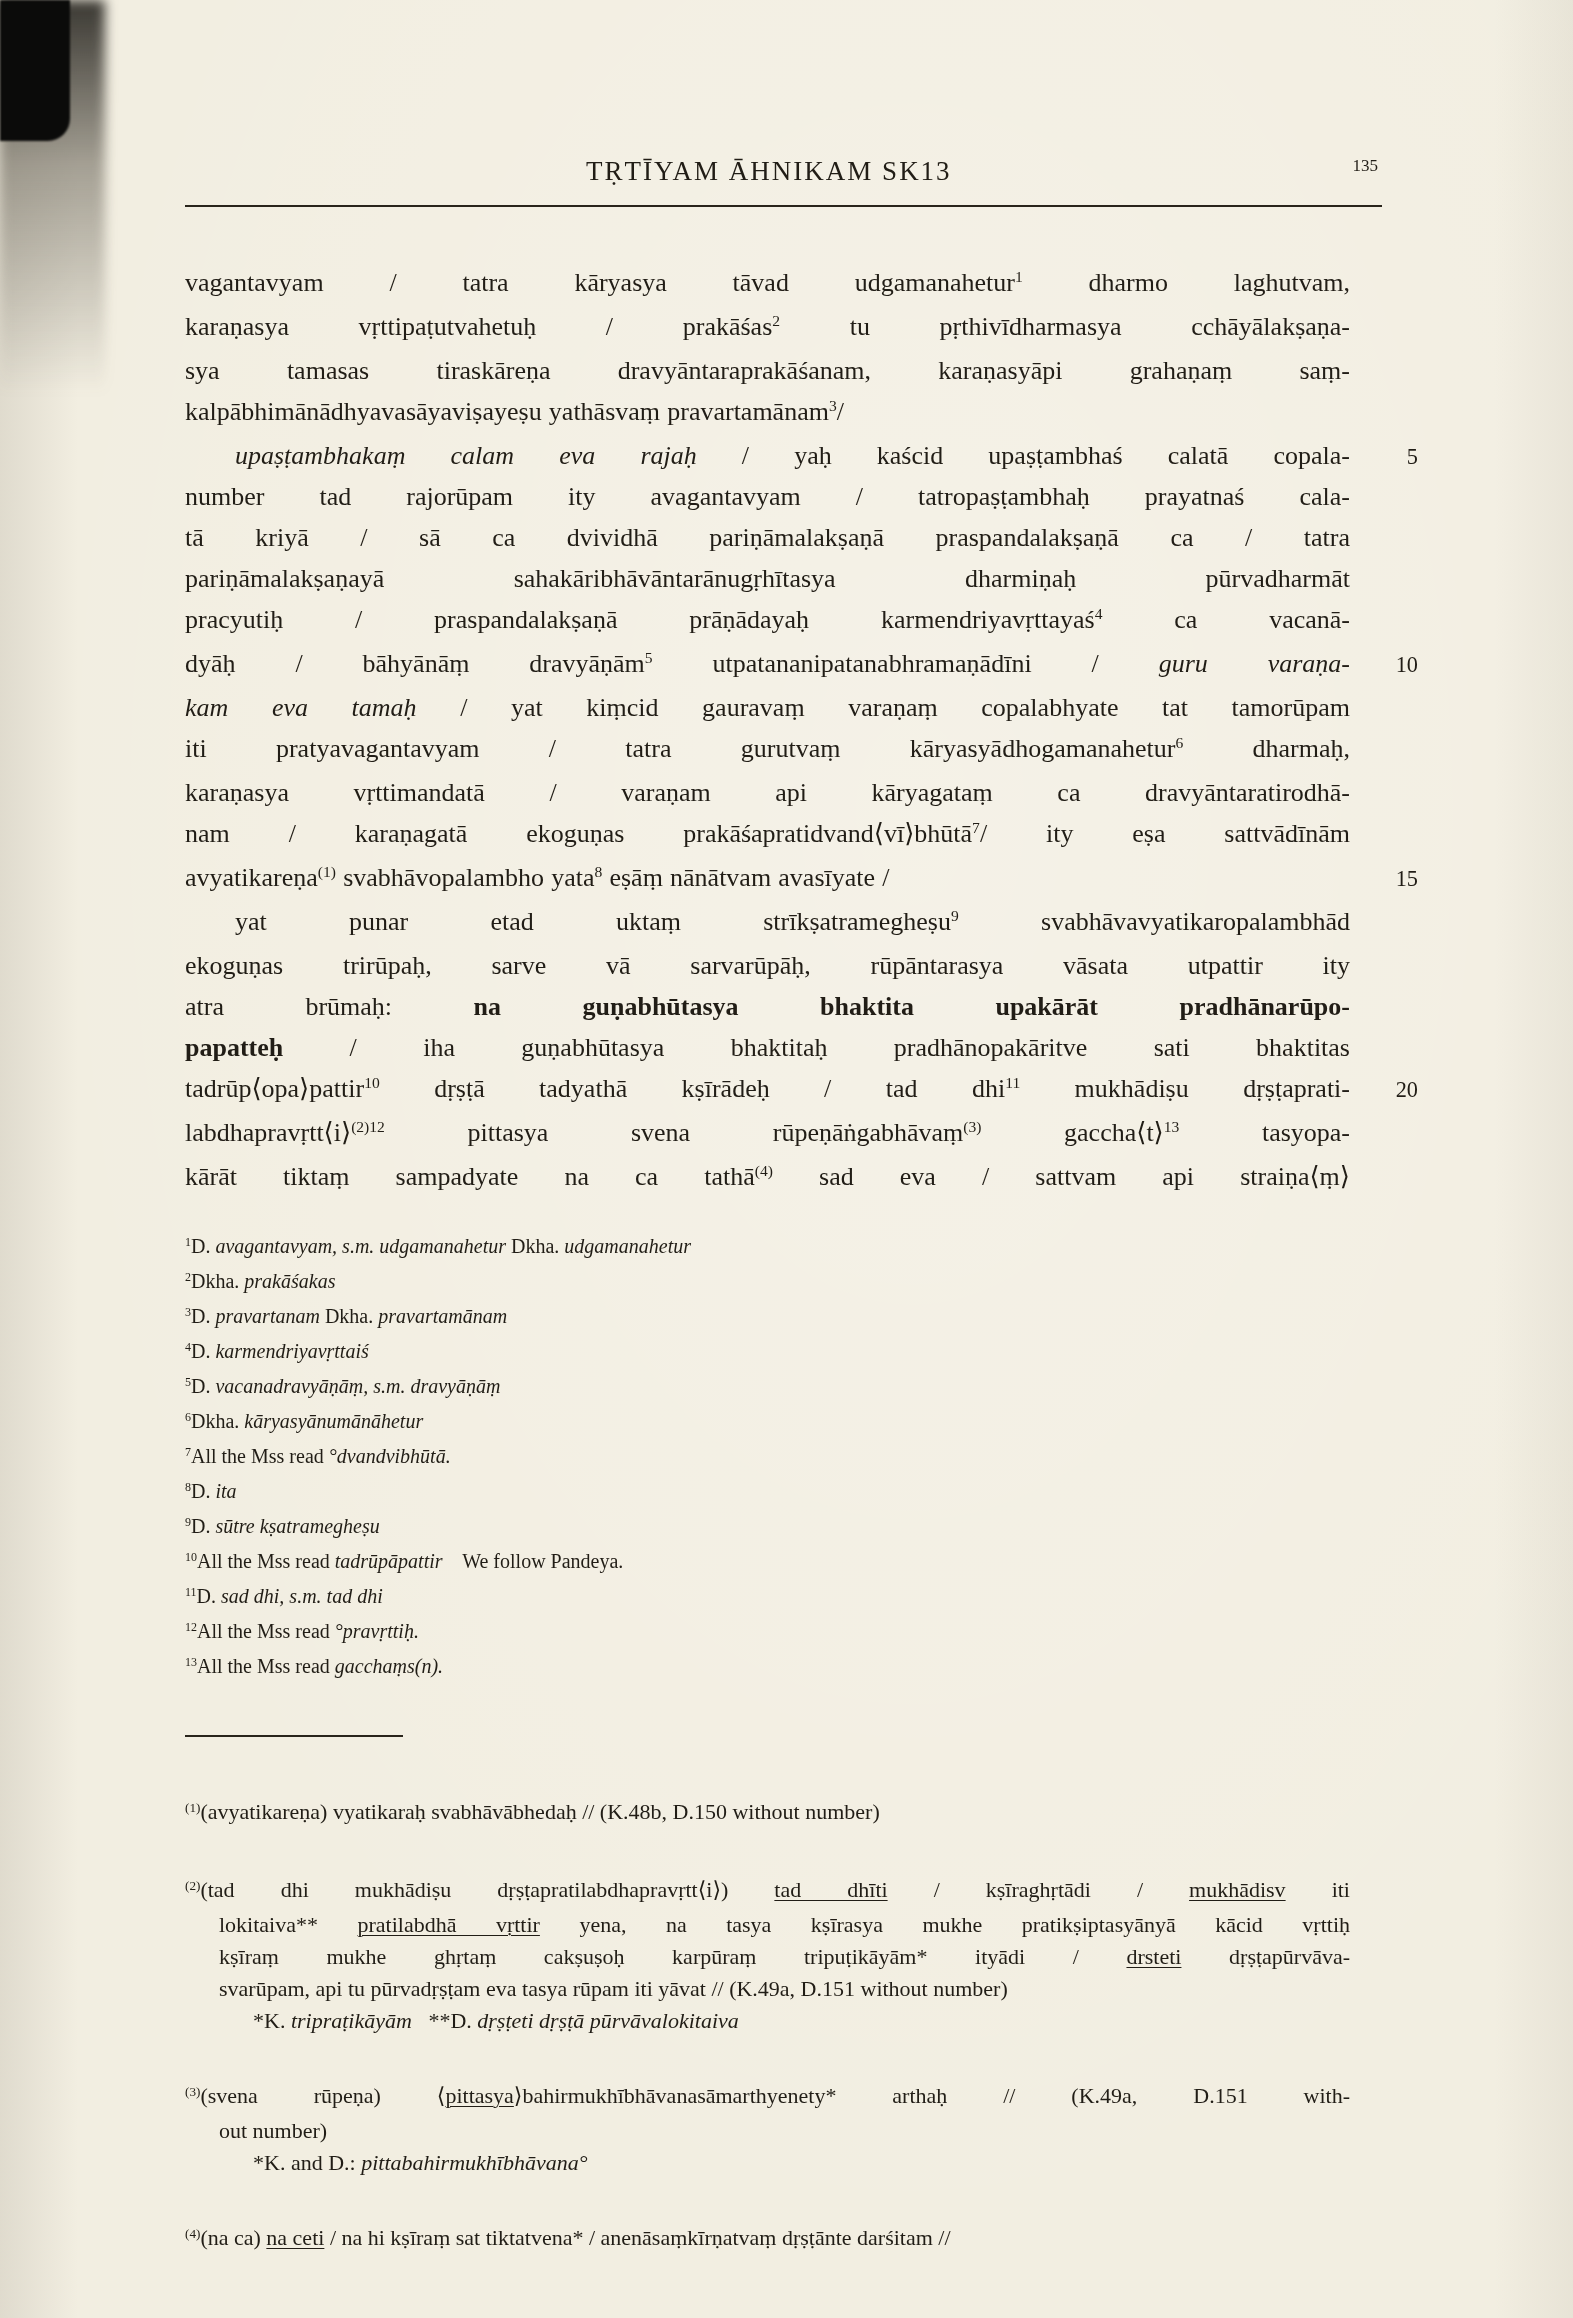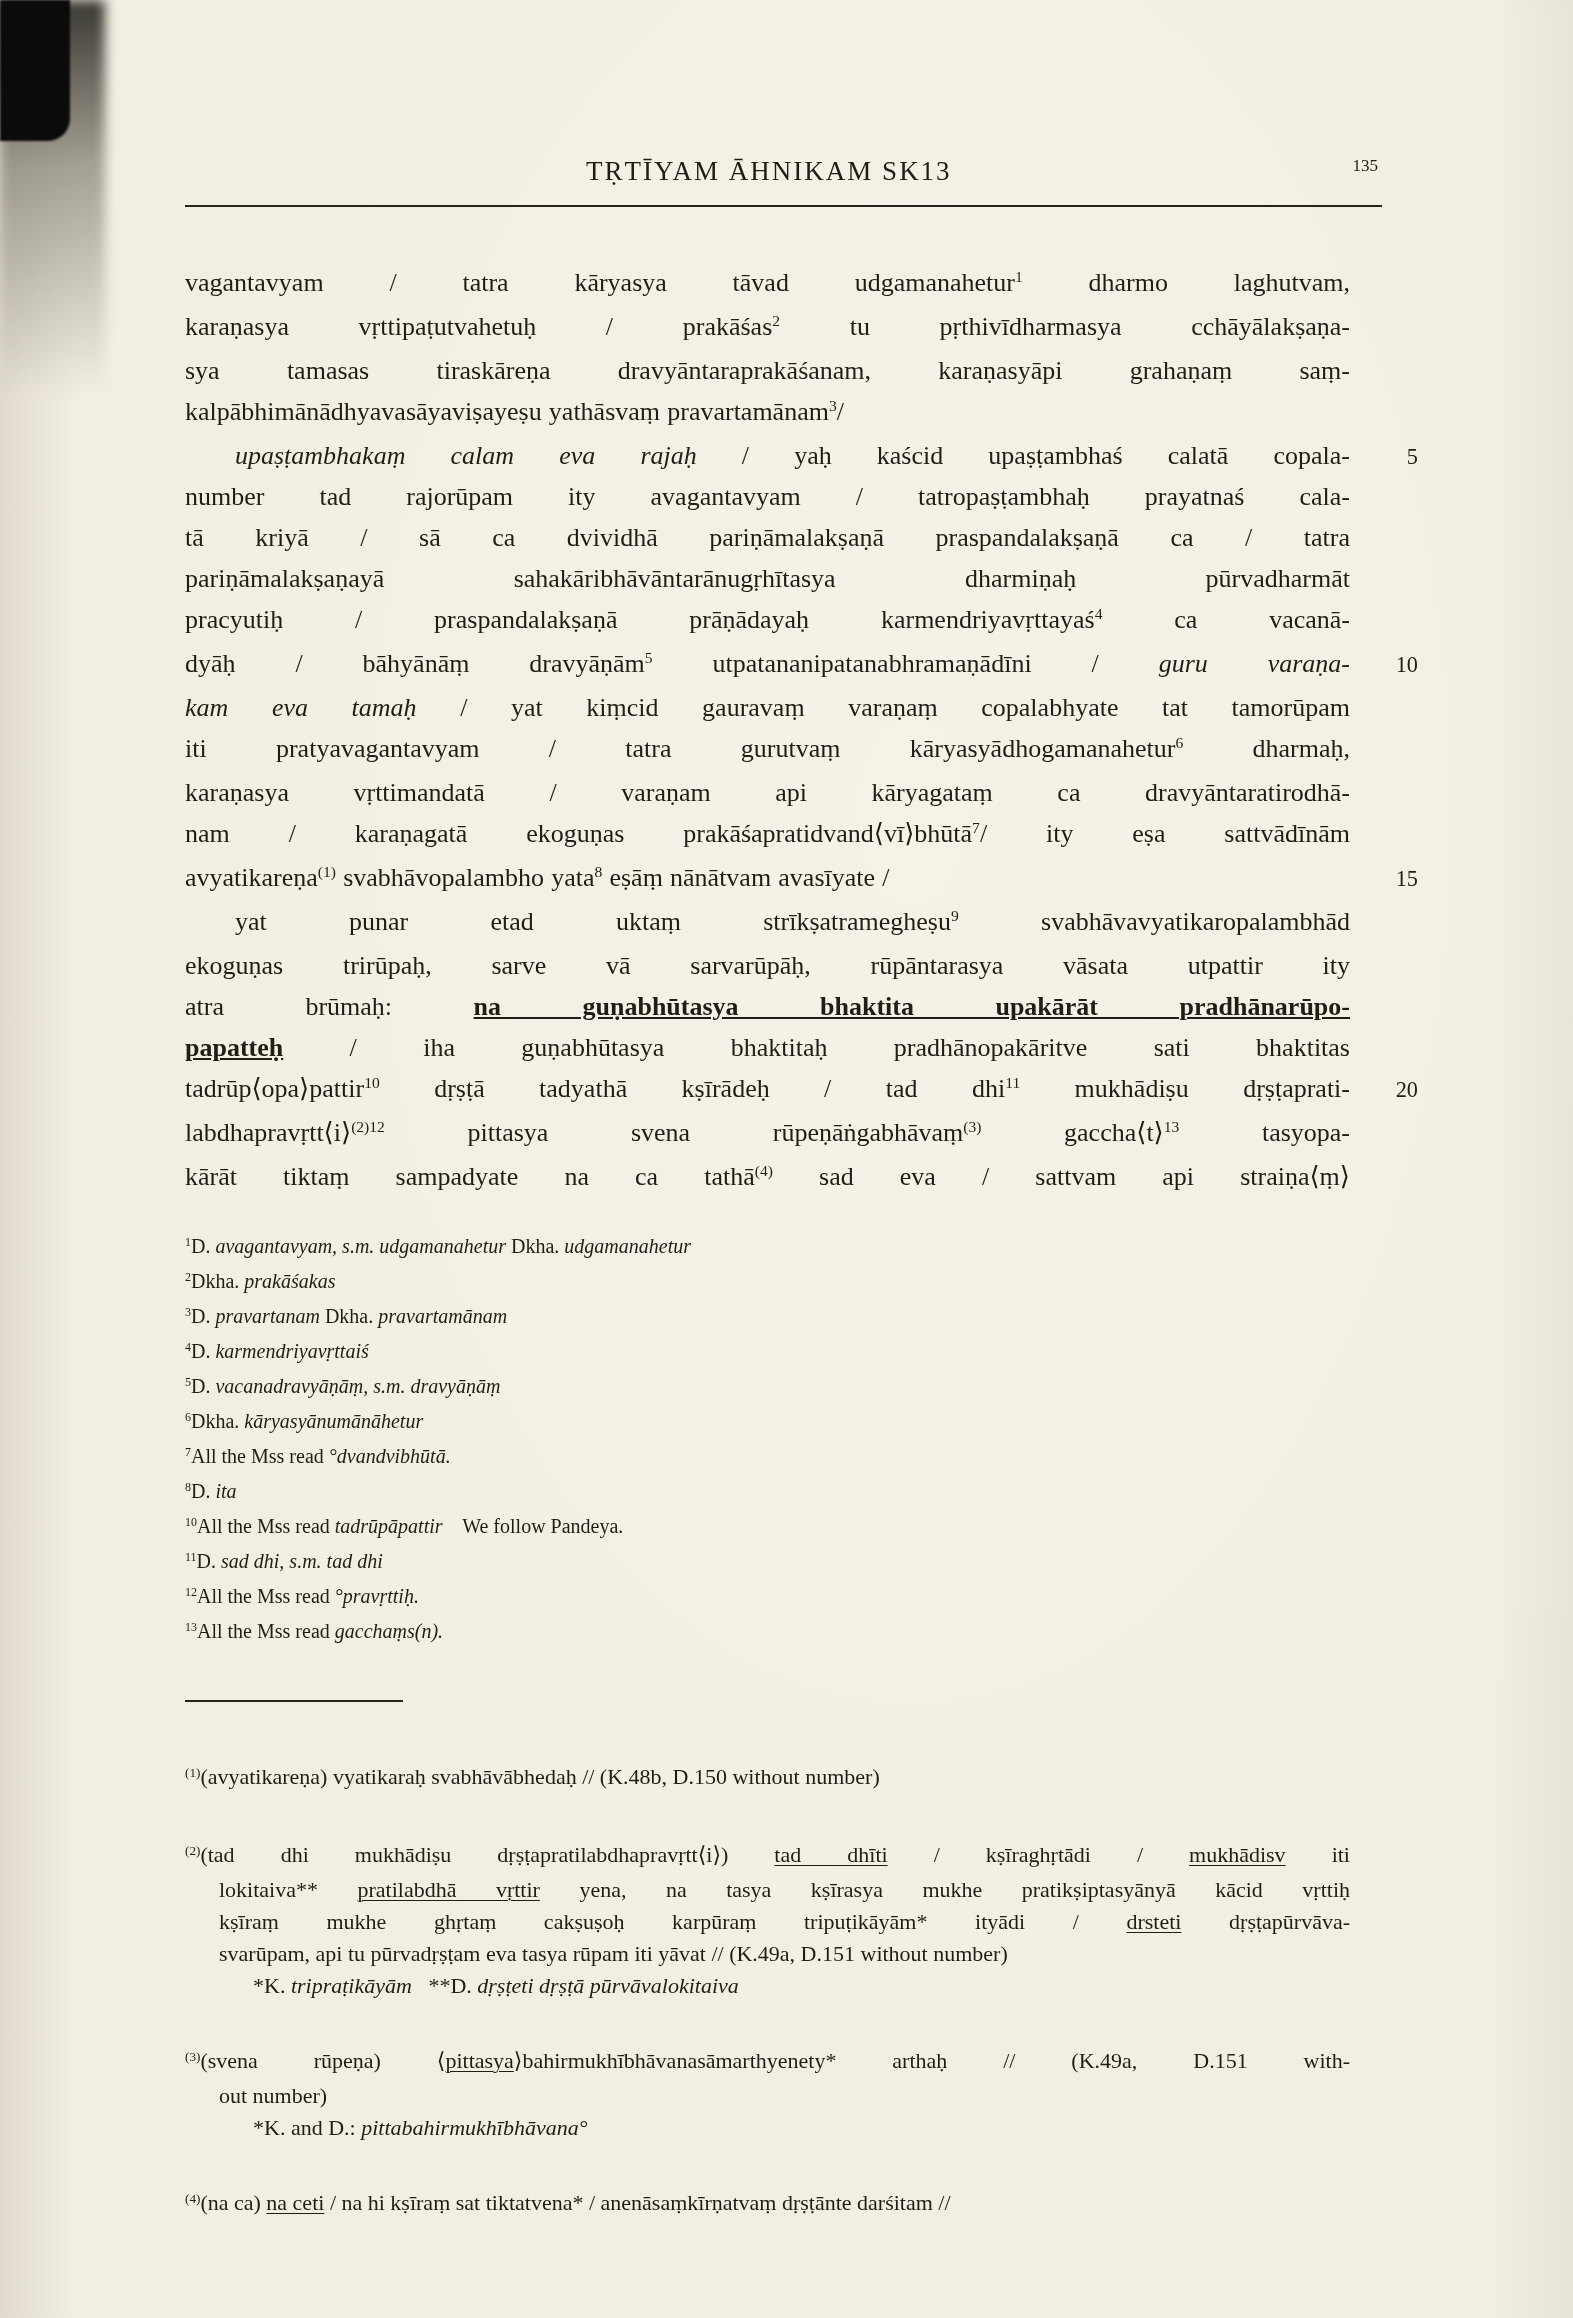--- a/index.html
+++ b/index.html
@@ -45,21 +45,21 @@
   .fn1{margin-top:30px;}
   .fn1 .tline{font-size:20px;line-height:32px;text-align:left;text-align-last:left;}
 
   .fnsep{margin-top:50px;width:218px;height:2px;background:#29241b;}
 
   .notes2{margin-top:59px;}
   .notes2 .tline{font-size:22px;line-height:32px;font-weight:400;}
 
   
   .sti{font-style:italic;margin-top:20px;}
-  .stb{font-weight:700;text-decoration:underline;}
+  .stb{font-weight:700;}
   .stu{text-decoration:underline;text-decoration-thickness:1.3px;text-underline-offset:3.3px;}
   .sts{font-size:60%;position:relative;top:-0.55em;}
 </style>
 </head>
 <body>
 
 <div class="page">
   <div class="corner-fade"></div>
   <div class="corner-dark"></div>
 
@@ -97,20 +97,21 @@
 
     <div class="fn1">
         <div class="tline"><span class="sts">1</span><span>D. </span><span class="sti">avagantavyam,</span><span class="sti"> s.m. </span><span class="sti">udgamanahetur</span><span> Dkha. </span><span class="sti">udgamanahetur</span></div>
         <div class="tline"><span class="sts">2</span><span>Dkha. </span><span class="sti">prakāśakas</span></div>
         <div class="tline"><span class="sts">3</span><span>D. </span><span class="sti">pravartanam</span><span> Dkha. </span><span class="sti">pravartamānam</span></div>
         <div class="tline"><span class="sts">4</span><span>D. </span><span class="sti">karmendriyavṛttaiś</span></div>
         <div class="tline"><span class="sts">5</span><span>D. </span><span class="sti">vacanadravyāṇāṃ,</span><span class="sti"> s.m. </span><span class="sti">dravyāṇāṃ</span></div>
         <div class="tline"><span class="sts">6</span><span>Dkha. </span><span class="sti">kāryasyānumānāhetur</span></div>
         <div class="tline"><span class="sts">7</span><span>All the Mss read </span><span class="sti">°dvandvibhūtā.</span></div>
         <div class="tline"><span class="sts">8</span><span>D. </span><span class="sti">ita</span></div>
+        <div class="tline"><span class="sts">9</span><span>D. </span><span class="sti">sūtre kṣatramegheṣu</span></div>
         <div class="tline"><span class="sts">10</span><span>All the Mss read </span><span class="sti">tadrūpāpattir</span><span>&nbsp;&nbsp;&nbsp; We follow Pandeya.</span></div>
         <div class="tline"><span class="sts">11</span><span>D. </span><span class="sti">sad dhi,</span><span class="sti"> s.m. </span><span class="sti">tad dhi</span></div>
         <div class="tline"><span class="sts">12</span><span>All the Mss read </span><span class="sti">°pravṛttiḥ.</span></div>
         <div class="tline"><span class="sts">13</span><span>All the Mss read </span><span class="sti">gacchaṃs(n).</span></div>
       </div>
 
     <div class="fnsep"></div>
 
     <div class="notes2">
         <div class="tline nojust"><span class="sts">(1)</span><span>(avyatikareṇa) vyatikaraḥ svabhāvābhedaḥ // (K.48b, D.150 without number)</span></div>

